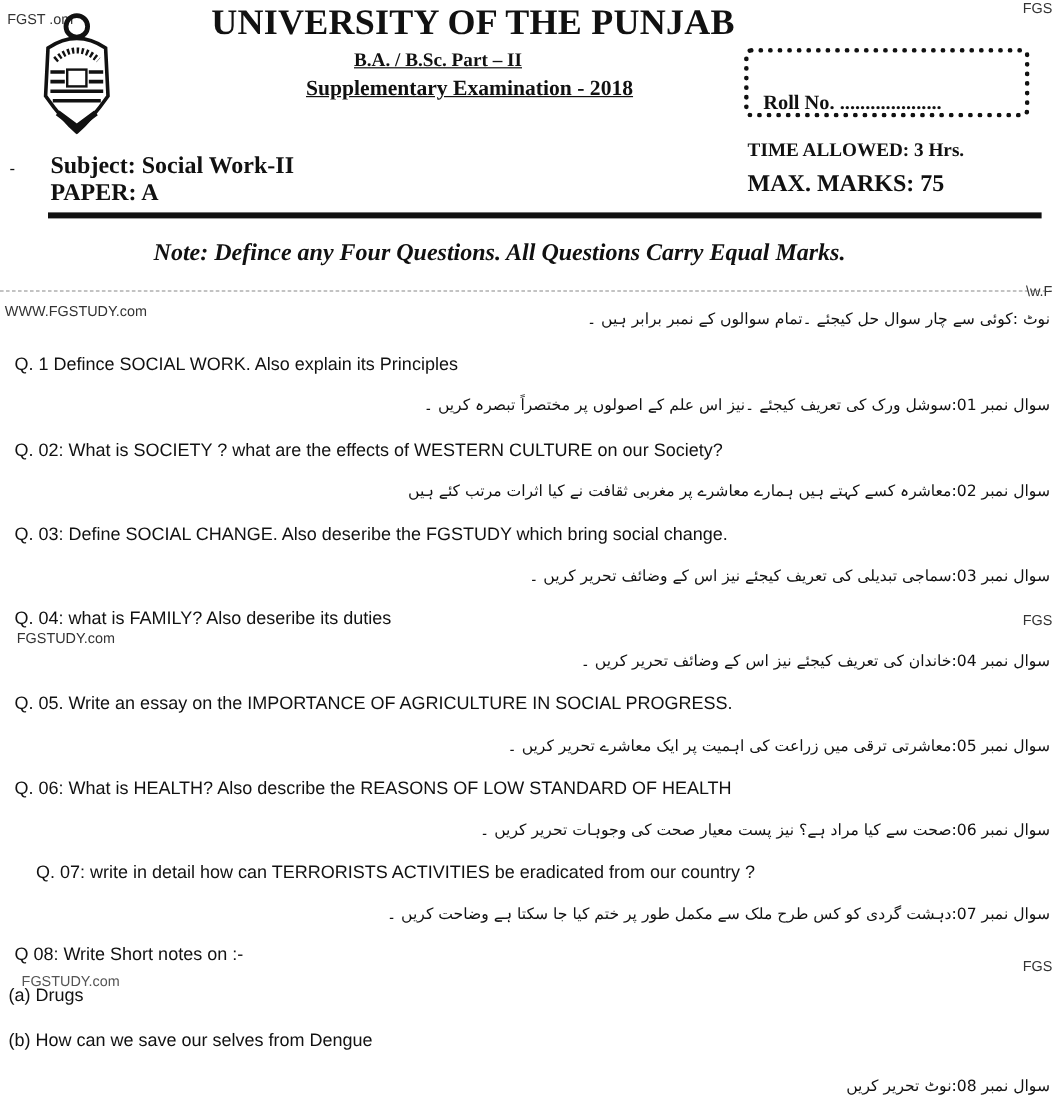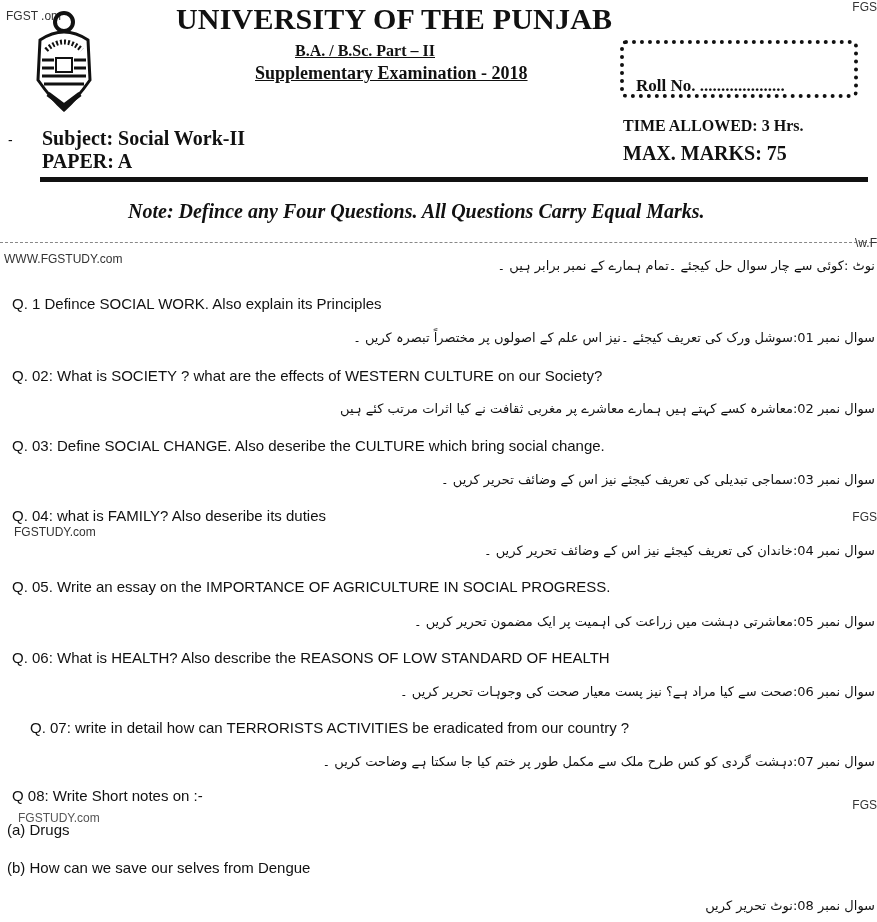--- a/index.html
+++ b/index.html
@@ -53,38 +53,38 @@
 <div class="abs" style="left:8px;top:132px;font-size:14px;">-</div>
 <div class="abs serif-b subject">Subject: Social Work-II</div>
 <div class="abs serif-b paper">PAPER: A</div>
 
 <div class="abs rule"></div>
 
 <div class="abs note">Note:  Defince any Four Questions. All Questions Carry Equal Marks.</div>
 <div class="abs dash"></div>
 <div class="abs wm" style="left:4px;top:252px;">WWW.FGSTUDY.com</div>
 <div class="abs wm" style="right:0;top:236px;">\w.F</div>
-<div class="abs ur" style="top:258px;">نوٹ :کوئی سے چار سوال حل کیجئے ۔تمام ہمارے کے نمبر برابر ہیں ۔</div>
+<div class="abs ur" style="top:258px;">نوٹ :کوئی سے چار سوال حل کیجئے ۔تمام سوالوں کے نمبر برابر ہیں ۔</div>
 
 <div class="abs q" style="top:295px;">Q. 1  Defince SOCIAL WORK. Also explain its Principles</div>
 <div class="abs ur" style="top:330px;">سوال نمبر 01:سوشل ورک کی تعریف کیجئے ۔نیز اس علم کے اصولوں پر مختصراً تبصرہ کریں ۔</div>
 
 <div class="abs q" style="top:367px;">Q. 02: What is SOCIETY ? what are the effects of WESTERN CULTURE on our Society?</div>
 <div class="abs ur" style="top:401px;">سوال نمبر 02:معاشرہ کسے کہتے ہیں ہمارے معاشرے پر مغربی ثقافت نے کیا اثرات مرتب کئے ہیں</div>
 
-<div class="abs q" style="top:437px;">Q. 03:  Define  SOCIAL CHANGE. Also deseribe the CULTURE which bring social change.</div>
+<div class="abs q" style="top:437px;">Q. 03:  Define  SOCIAL CHANGE. Also deseribe the FGSTUDY which bring social change.</div>
 <div class="abs ur" style="top:472px;">سوال نمبر 03:سماجی تبدیلی کی تعریف کیجئے نیز اس کے وضائف تحریر کریں ۔</div>
 
 <div class="abs q" style="top:507px;">Q. 04: what  is FAMILY? Also deseribe its duties</div>
 <div class="abs wm" style="left:14px;top:525px;">FGSTUDY.com</div>
 <div class="abs wm" style="right:0;top:510px;">FGS</div>
 <div class="abs ur" style="top:543px;">سوال نمبر 04:خاندان کی تعریف کیجئے نیز اس کے وضائف تحریر کریں ۔</div>
 
 <div class="abs q" style="top:578px;">Q. 05. Write an essay on the IMPORTANCE OF AGRICULTURE IN SOCIAL PROGRESS.</div>
-<div class="abs ur" style="top:614px;">سوال نمبر 05:معاشرتی دہشت میں زراعت کی اہمیت پر ایک مضمون تحریر کریں ۔</div>
+<div class="abs ur" style="top:614px;">سوال نمبر 05:معاشرتی ترقی میں زراعت کی اہمیت پر ایک معاشرے تحریر کریں ۔</div>
 
 <div class="abs q" style="top:649px;">Q. 06:  What is HEALTH? Also describe the REASONS OF LOW STANDARD OF HEALTH</div>
 <div class="abs ur" style="top:684px;">سوال نمبر 06:صحت سے کیا مراد ہے؟ نیز پست معیار صحت کی وجوہات تحریر کریں ۔</div>
 
 <div class="abs q" style="top:719px;margin-left:18px;">Q. 07: write in detail how can TERRORISTS ACTIVITIES be eradicated from our country ?</div>
 <div class="abs ur" style="top:754px;">سوال نمبر 07:دہشت گردی کو کس طرح ملک سے مکمل طور پر ختم کیا جا سکتا ہے وضاحت کریں ۔</div>
 
 <div class="abs q" style="top:787px;">Q  08: Write Short notes on :-</div>
 <div class="abs wm" style="right:0;top:798px;">FGS</div>
 <div class="abs wm" style="left:18px;top:811px;color:#555;">FGSTUDY.com</div>

